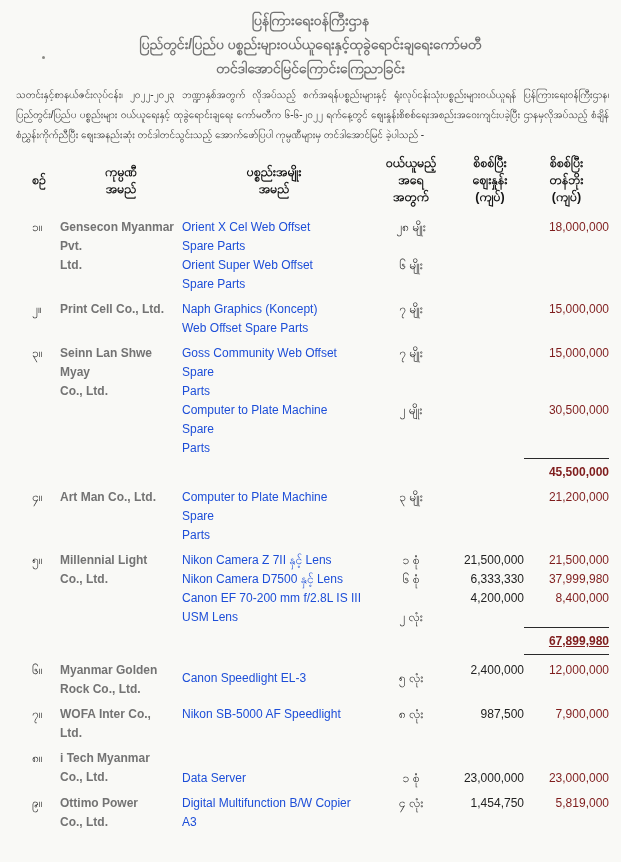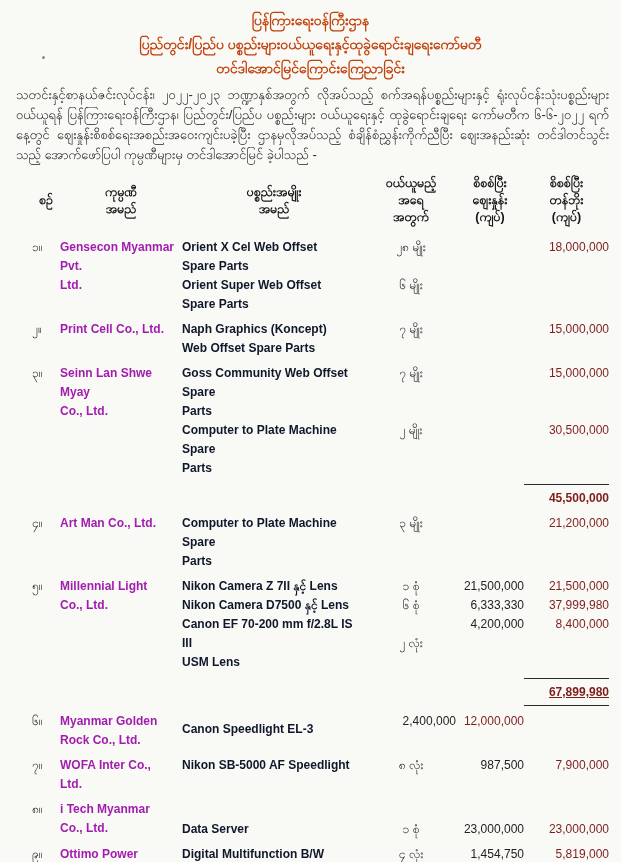--- a/index.html
+++ b/index.html
@@ -9,25 +9,25 @@
     overflow: hidden;
     position: relative;
     font-family: "Liberation Sans", "DejaVu Sans", sans-serif;
     color: #1e1e1e;
     box-sizing: border-box;
     padding-top: 8px;
   }
   .title-block { text-align: center; }
   .title-line {
     font-size: 14px; font-weight: bold; line-height: 24px;
-    color: #c2410c;
+    color: #737373;
   }
   .intro {
     margin: 5px 12px 0 16px;
-    font-size: 13px; line-height: 20px;
+    font-size: 10px; line-height: 20px;
     text-align: justify;
     color: #1c1c1c;
   }
   .scan-dot {
     position: absolute; left: 42px; top: 56px;
     width: 3px; height: 3px; border-radius: 50%;
     background: #8a8a86;
   }
 
   
@@ -35,43 +35,43 @@
   .thead {
     display: grid;
     grid-template-columns: 30px 122px 184px 90px 68px 1fr;
     align-items: center;
     font-weight: bold; font-size: 12.5px; line-height: 17px;
     white-space: pre-line;
     margin-bottom: 12px;
     color: #151515;
   }
   .thead > div { text-align: center; }
-  .thead > .h-serial { text-align: center; padding-left: 2px; }
+  .thead > .h-serial { text-align: left; padding-left: 2px; }
 
   .tbody {}
   .row-group {
     display: grid;
     grid-template-columns: 30px 122px 1fr;
     margin-bottom: 6px;
     font-size: 12px; line-height: 19px;
   }
   .cell-serial { padding-left: 2px; color: #222; }
-  .cell-company { font-weight: 600; white-space: pre-line; padding-right: 6px; color: #a21caf; }
+  .cell-company { font-weight: 600; white-space: pre-line; padding-right: 6px; color: #737373; }
   .item-stack { display: flex; flex-direction: column; }
   .item-line {
     display: grid;
     grid-template-columns: 184px 90px 68px 1fr;
     align-items: start;
   }
-  .col-item { font-weight: 700; white-space: pre-line; padding-right: 4px; color: #0f172a; }
+  .col-item { font-weight: 400; white-space: pre-line; padding-right: 4px; color: #1d4ed8; }
   .col-qty  { text-align: center; color: #222; }
   .col-price{ text-align: right; color: #222; }
   .col-value{ text-align: right; color: #7f1d1d; }
 
-  .subtotal-line { margin-top: 6px; }
+  .subtotal-line { }
   .subtotal-line .col-value {
     border-top: 1.5px solid #2a2a2a;
     padding-top: 4px; font-weight: 600;
   }
   .subtotal-line .col-value.double {
     border-bottom: 1.5px solid #2a2a2a;
     padding-bottom: 3px;
     text-decoration: underline;
   }
 
@@ -218,20 +218,21 @@
           </div>
         </div>
       </div>
       <div class="row-group">
         <div class="cell-serial">၆။</div>
         <div class="cell-company">Myanmar Golden
 Rock Co., Ltd.</div>
         <div class="item-stack">
           <div class="item-line">
             <div class="col-item">Canon Speedlight EL-3</div>
+            <div class="col-qty">၅ လုံး</div>
             <div class="col-price">2,400,000</div>
             <div class="col-value">12,000,000</div>
           </div>
         </div>
       </div>
       <div class="row-group">
         <div class="cell-serial">၇။</div>
         <div class="cell-company">WOFA Inter Co., Ltd.</div>
         <div class="item-stack">
           <div class="item-line">

